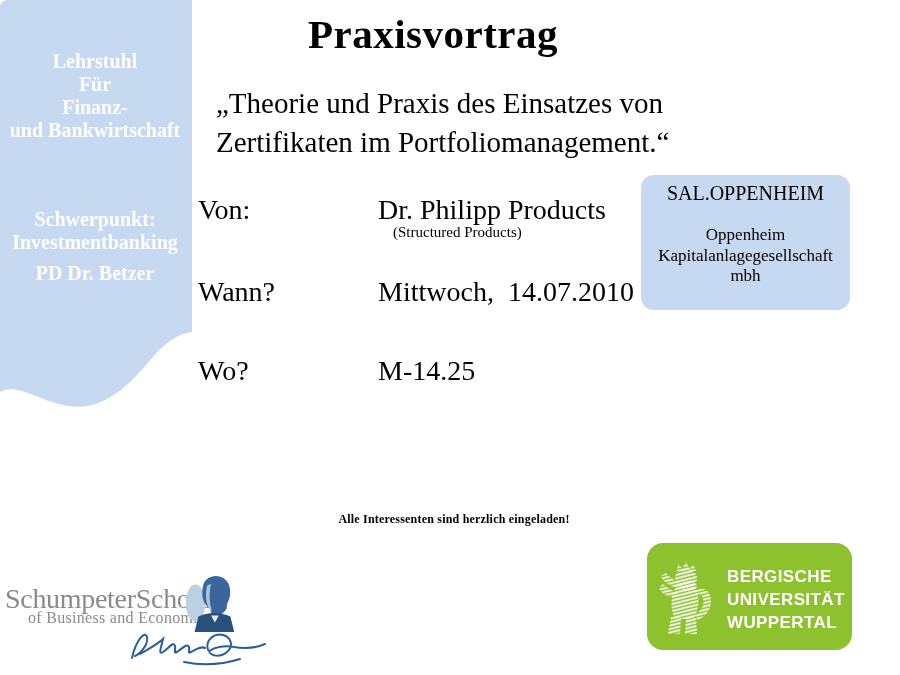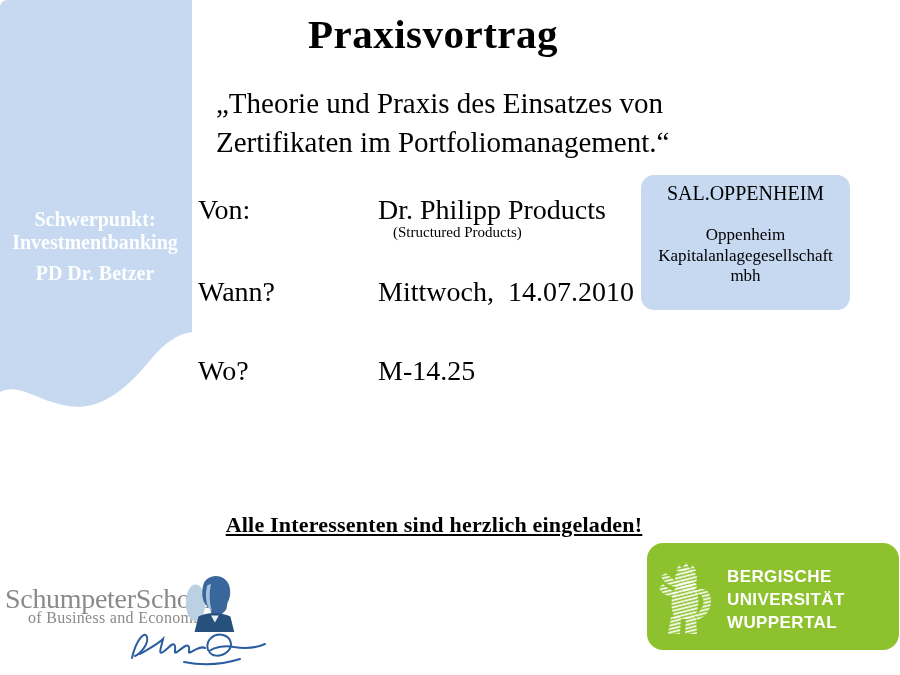--- a/index.html
+++ b/index.html
@@ -22,56 +22,62 @@
   .quote{position:absolute;left:216px;top:84px;font-size:29px;line-height:39px;white-space:nowrap;}
   
   .lbl,.val{position:absolute;font-size:28px;white-space:pre;}
   .lbl{left:198px;}
   .val{left:378px;}
   .y-von{top:194px;}
   .sub-note{position:absolute;left:393px;top:224px;font-size:15px;}
   .y-wann{top:276px;}
   .y-wo{top:355px;}
   .address{position:absolute;left:378px;top:390px;font-size:18px;line-height:21.5px;}
-  .invitation{position:absolute;left:434px;top:512px;transform:translateX(-50%);
-      font-size:22px;font-weight:bold;white-space:nowrap;letter-spacing:.2px;text-decoration:underline;}
+  .invitation{position:absolute;left:454px;top:512px;transform:translateX(-50%);
+      font-size:12px;font-weight:bold;white-space:nowrap;letter-spacing:.2px;}
   
   .opp-box{position:absolute;left:641px;top:175px;width:209px;height:135px;
       background:var(--c-sidebar,#c6d9f1);border-radius:13px;text-align:center;}
   .opp-title{position:absolute;left:0;top:7px;width:100%;font-size:20px;}
   .opp-lines{position:absolute;left:0;top:50px;width:100%;font-size:17px;line-height:20.5px;}
   
   .ss-title{position:absolute;left:5px;top:583px;font-size:28px;
       color:var(--c-logo-gray,#8a8a8a);letter-spacing:-.3px;white-space:nowrap;}
   .ss-sub{position:absolute;left:28px;top:609px;font-size:16px;
       color:var(--c-logo-gray,#8a8a8a);letter-spacing:.3px;white-space:nowrap;}
   .ss-portrait{position:absolute;left:182px;top:572px;width:60px;height:62px;}
   .ss-sign{position:absolute;left:128px;top:622px;width:140px;height:48px;}
   
   .uni-box{position:absolute;left:647px;top:543px;width:205px;height:107px;
-      background:var(--c-uni-green,#8dc22e);border-radius:16px;padding-left:47px;}
+      background:var(--c-uni-green,#8dc22e);border-radius:16px;}
   .uni-lion{position:absolute;left:8px;top:18px;width:64px;height:76px;}
   .uni-text{position:absolute;left:80px;top:22px;color:#fff;
       font-family:"Liberation Sans",sans-serif;font-weight:bold;
       font-size:17px;line-height:23px;letter-spacing:.4px;white-space:nowrap;}
 </style>
 </head>
 <body>
 
 <div class="slide">
 
   <svg class="sidebar-blob" viewBox="0 0 192 416" preserveAspectRatio="none" aria-hidden="true">
     <path d="M8,0 H192 V332
              C176,334 163,345 152,358
              C138,375 118,398 92,405
              C64,412 40,396 22,391
              C12,388 5,389 0,392
              V8 Q0,0 8,0 Z"></path>
   </svg>
 
+  <div class="sb sb1">
+    <div>Lehrstuhl</div>
+    <div>Für</div>
+    <div>Finanz-</div>
+    <div>und Bankwirtschaft</div>
+  </div>
   <div class="sb sb2">
     <div>Schwerpunkt:</div>
     <div>Investmentbanking</div>
   </div>
   <div class="sb sb3">PD Dr. Betzer</div>
 
   <div class="page-title">Praxisvortrag</div>
   <div class="quote">
     <div>„Theorie und Praxis des Einsatzes von</div>
     <div>Zertifikaten im Portfoliomanagement.“</div>

